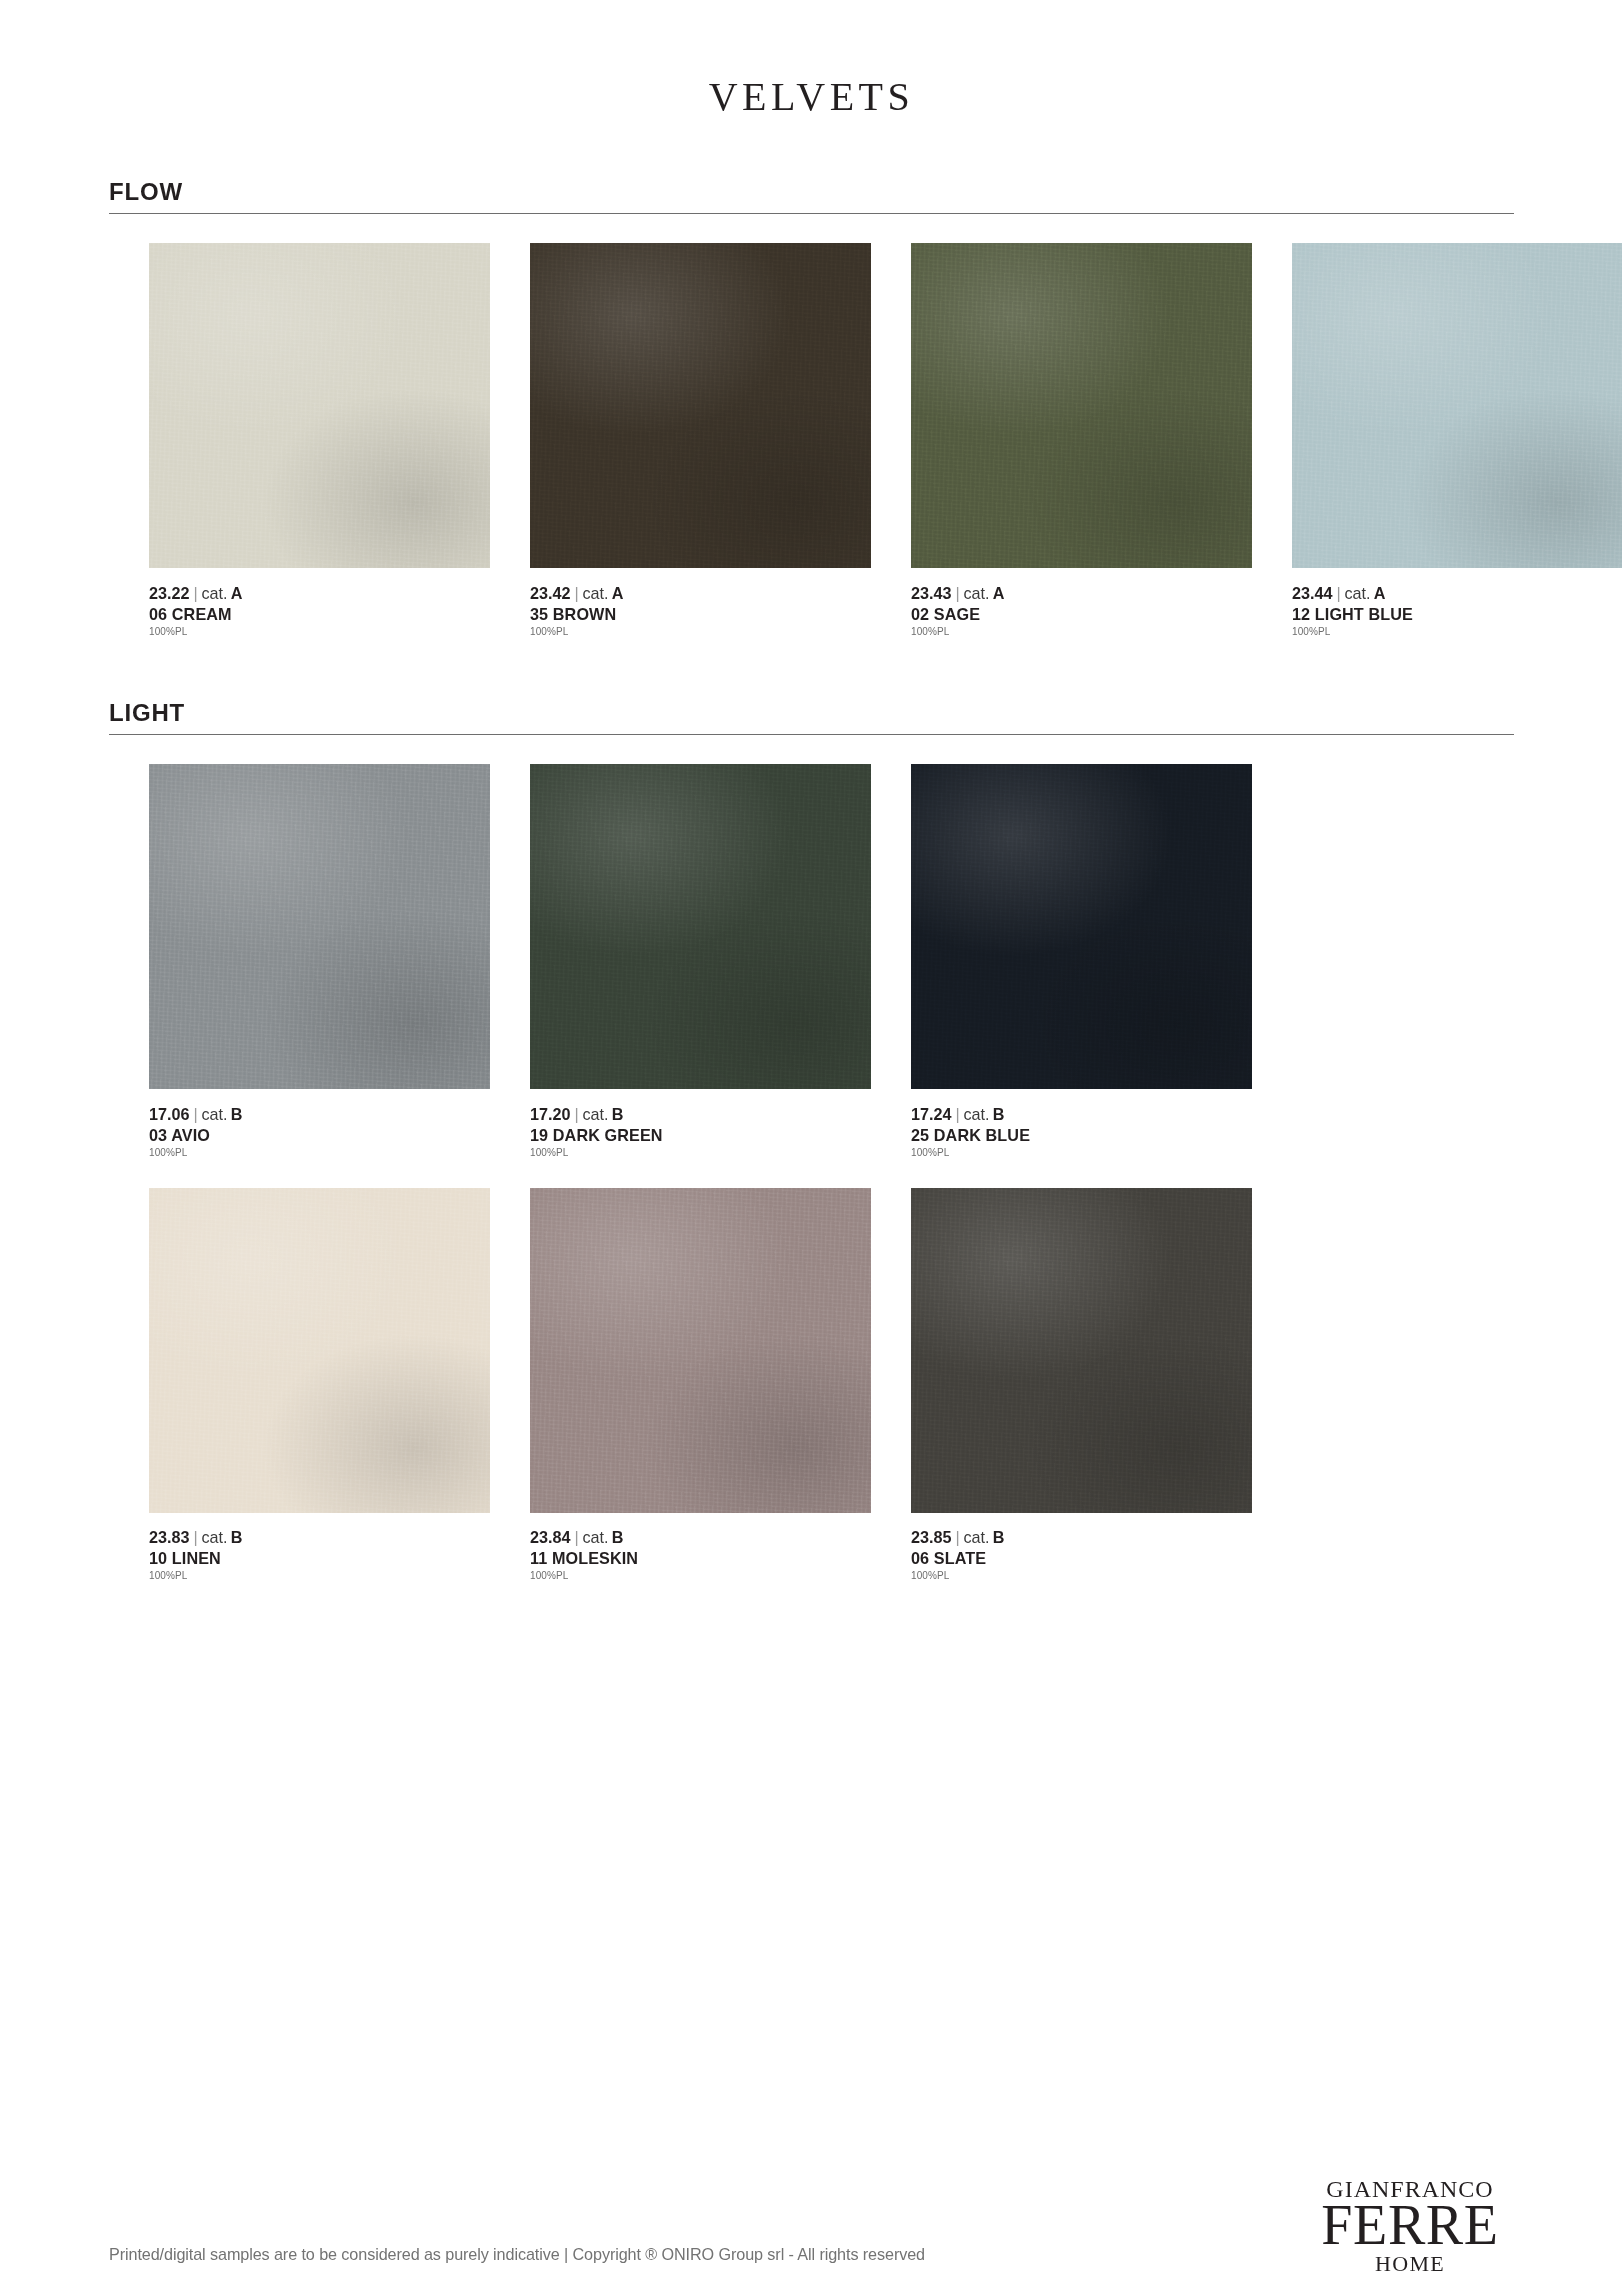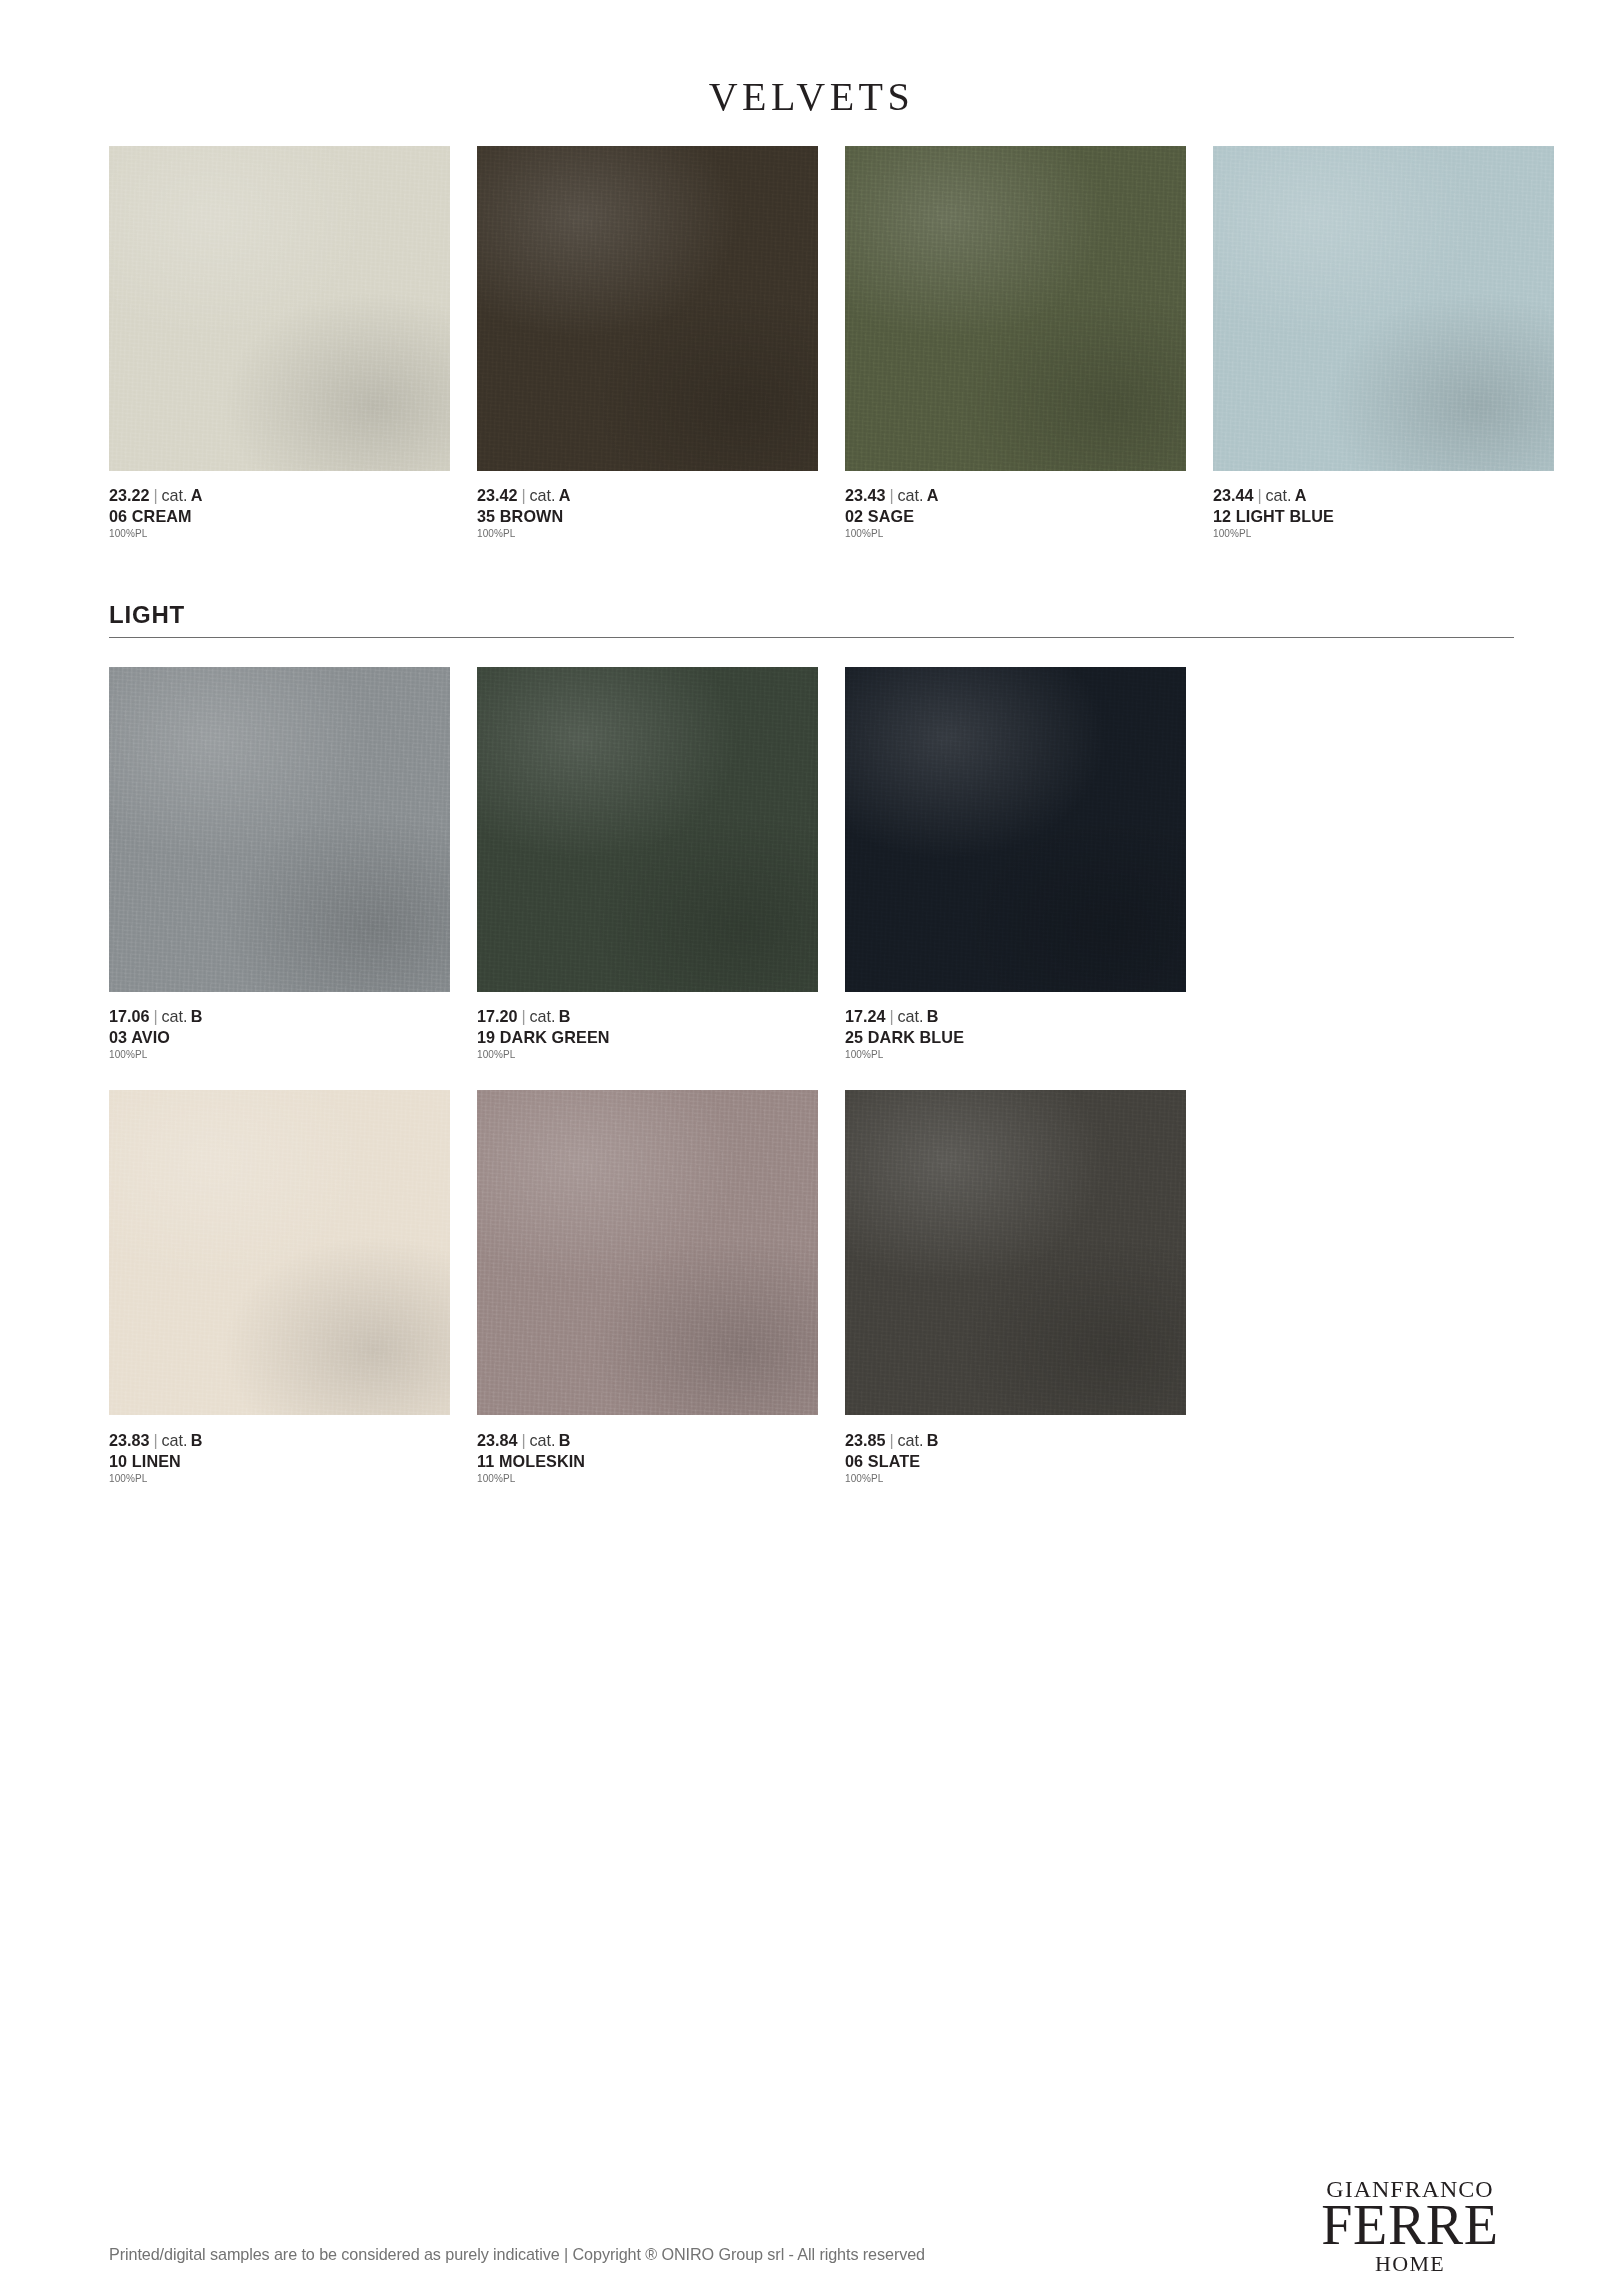--- a/index.html
+++ b/index.html
@@ -50,22 +50,23 @@
   }
   .section-rule {
     height: 1.3px;
     background: #6e6e6e;
     width: 100%;
   }
 
   
   .swatch-row {
     display: flex;
-    gap: 3px;
+    gap: 16px;
     margin-top: 29px;
+    margin-left: 40px;
   }
   .swatch-cell {
     width: 365px;
     flex: 0 0 365px;
   }
   .swatch-chip {
     width: 341px;
     height: 325px;
     display: block;
     position: relative;
@@ -168,20 +169,24 @@
   }
 </style>
 </head>
 <body>
 
 <h1 class="page-title">VELVETS</h1>
 
 <div class="sheet">
   <div id="sections-root">
       <div class="section">
+        <div class="section-head">
+          <div class="section-title">FLOW</div>
+          <div class="section-rule"></div>
+        </div>
         <div class="swatch-row">
           <div class="swatch-cell">
             <div class="swatch-chip" style="background: rgb(217, 215, 202);">
               <div class="swatch-sheen"></div>
             </div>
             <div class="swatch-meta">
               <div class="meta-line1"><span class="meta-code">23.22</span><span class="meta-sep">|</span><span class="meta-cat-label">cat.</span><span class="meta-cat-value">A</span></div>
               <div class="meta-line2">06 CREAM</div>
               <div class="meta-line3">100%PL</div>
             </div>

